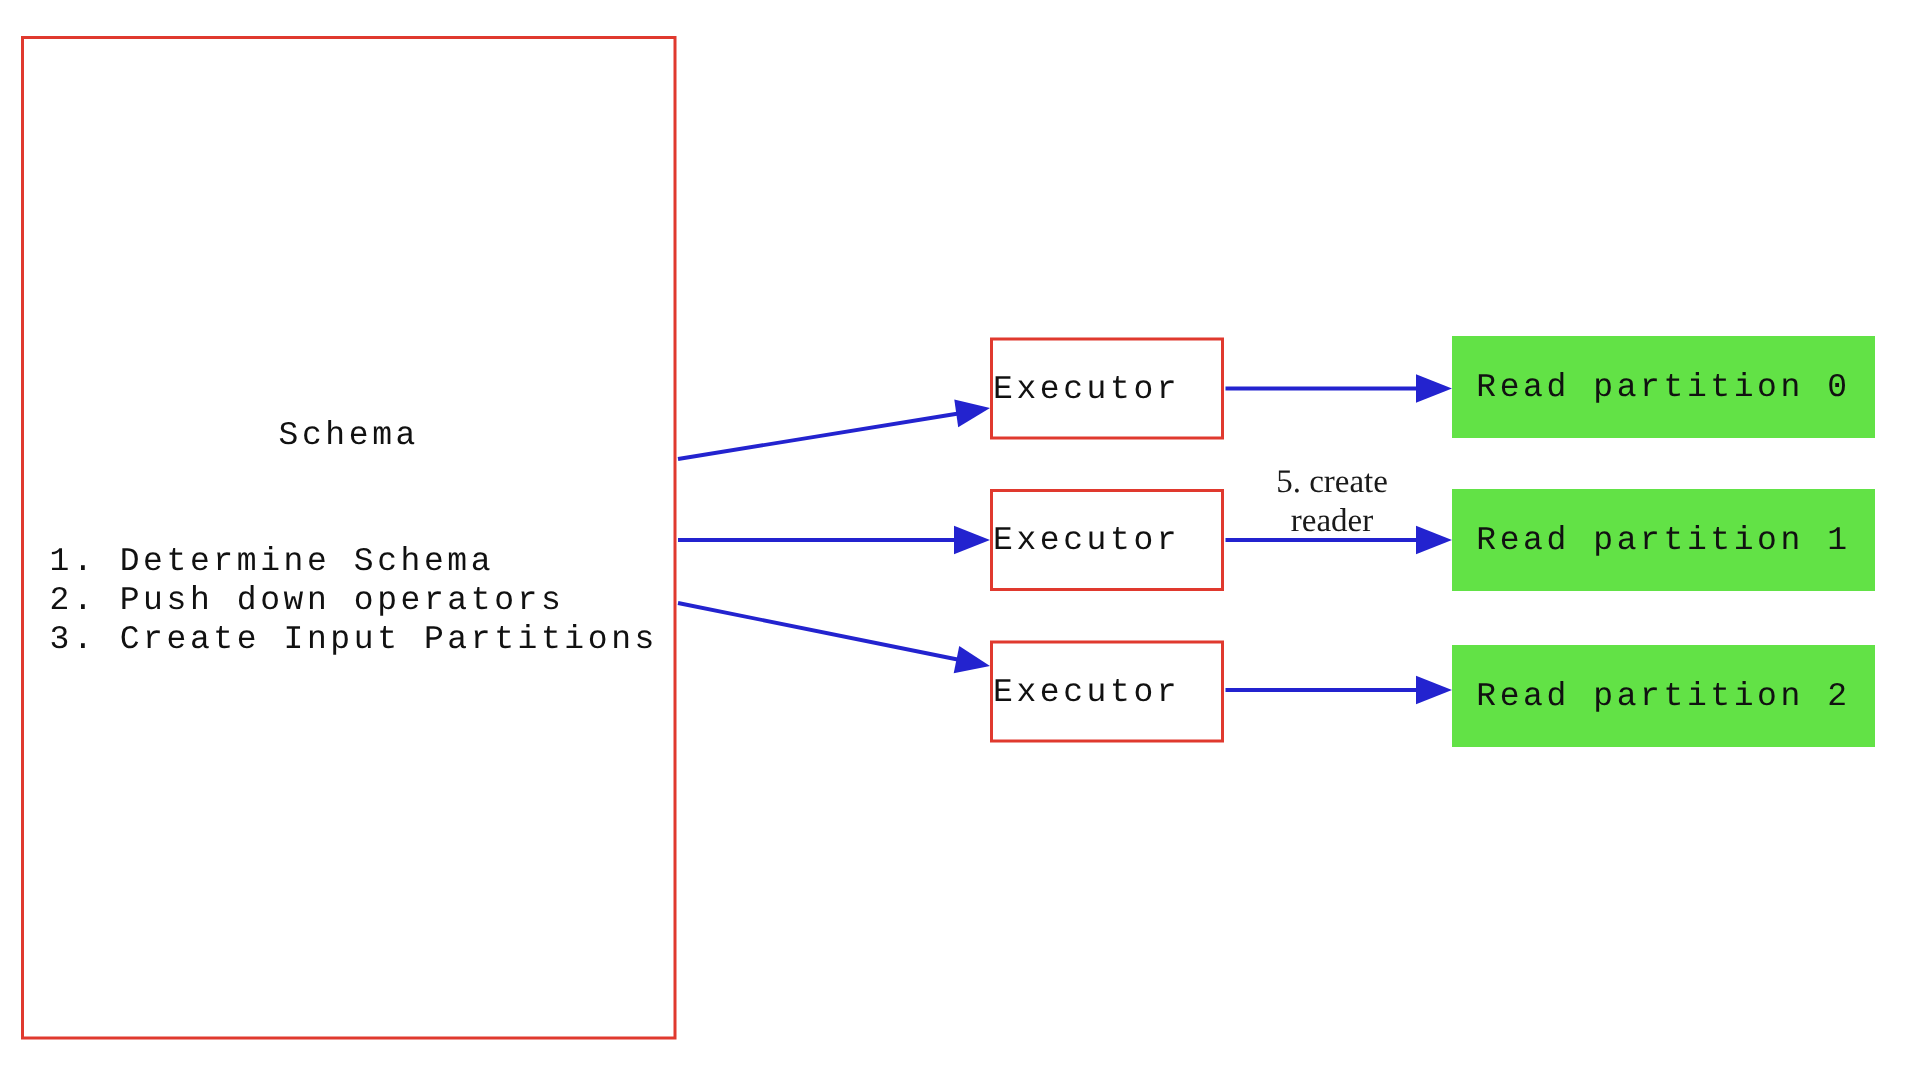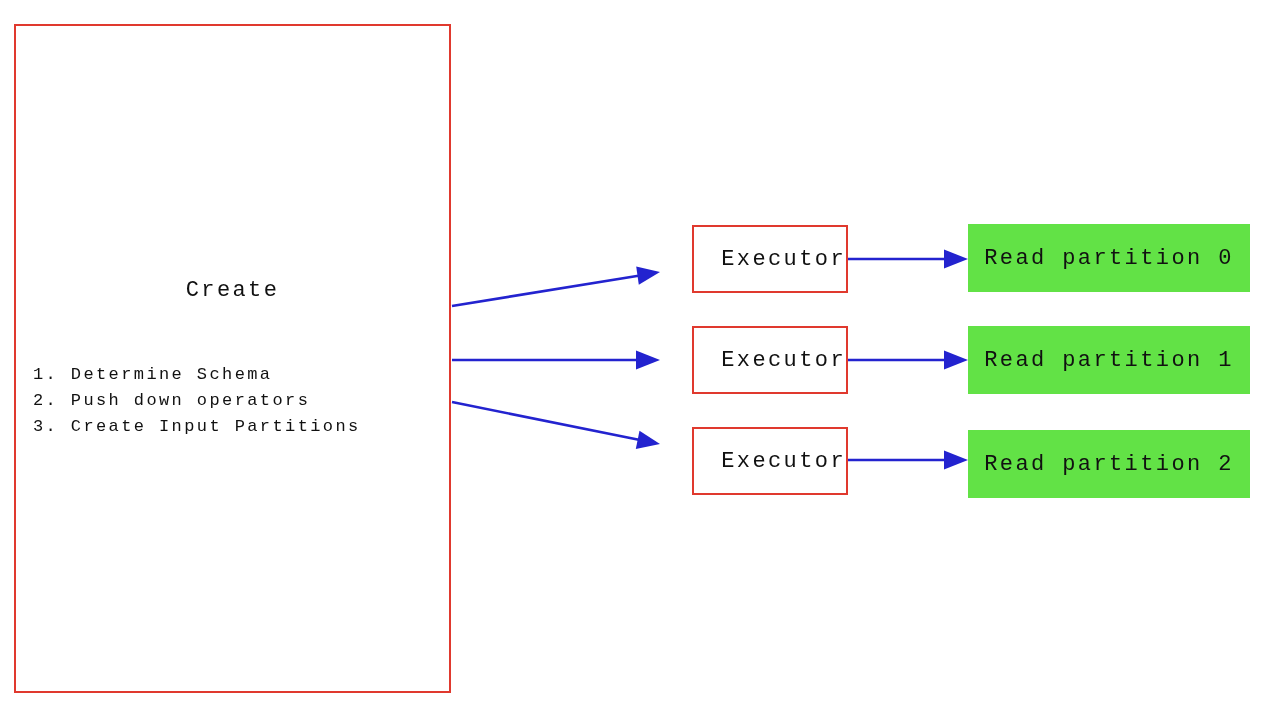--- a/index.html
+++ b/index.html
@@ -46,39 +46,38 @@
     top: 252px;
     text-align: center;
     font-size: 22px;
     letter-spacing: 2.4px;
     white-space: pre;
   }
   .driver-steps {
     position: absolute;
     left: 17px;
     top: 336px;
-    font-size: 17px;
+    font-size: 22px;
     letter-spacing: 2.4px;
     line-height: 26px;
     white-space: pre;
   }
   .executor-box {
     position: absolute;
     left: 660px;
     width: 152px; height: 64px;
     border: 2px solid var(--box-red, #e0392e);
     background: #ffffff;
     display: flex;
     align-items: center;
-    justify-content: flex-end;
+    justify-content: flex-start;
     font-size: 22px;
     letter-spacing: 2.4px;
     white-space: pre;
     box-sizing: content-box;
-    margin-left: 32px;
   }
   .exec-0 { top: 225px; }
   .exec-1 { top: 326px; }
   .exec-2 { top: 427px; }
   .partition-box {
     position: absolute;
     left: 968px;
     width: 282px; height: 68px;
     background: var(--partition-green, #62e246);
     display: flex;
@@ -141,21 +140,21 @@
       <polygon class="arrow-head" points="968,360 944,369.5 944,350.5"></polygon>
     </g>
 
     <g>
       <line class="arrow-line" x1="817" y1="460" x2="948" y2="460"></line>
       <polygon class="arrow-head" points="968,460 944,469.5 944,450.5"></polygon>
     </g>
   </svg>
 
   <div class="driver-box">
-    <div class="driver-title">Create</div>
+    <div class="driver-title">Schema</div>
     <div class="driver-steps"><span>1. Determine Schema</span>
 <span>2. Push down operators</span>
 <span>3. Create Input Partitions</span></div>
   </div>
 
   <div class="executor-box exec-0">
     <span>Executor</span>
   </div>
   <div class="executor-box exec-1">
     <span>Executor</span>
@@ -168,14 +167,16 @@
     <span>Read partition 0</span>
   </div>
   <div class="partition-box part-1">
     <span>Read partition 1</span>
   </div>
   <div class="partition-box part-2">
     <span>Read partition 2</span>
   </div>
 
 
+  <div class="edge-label label-reader"><span>5. create</span>
+<span>reader</span></div>
 
 </div>
 
 </body></html>

